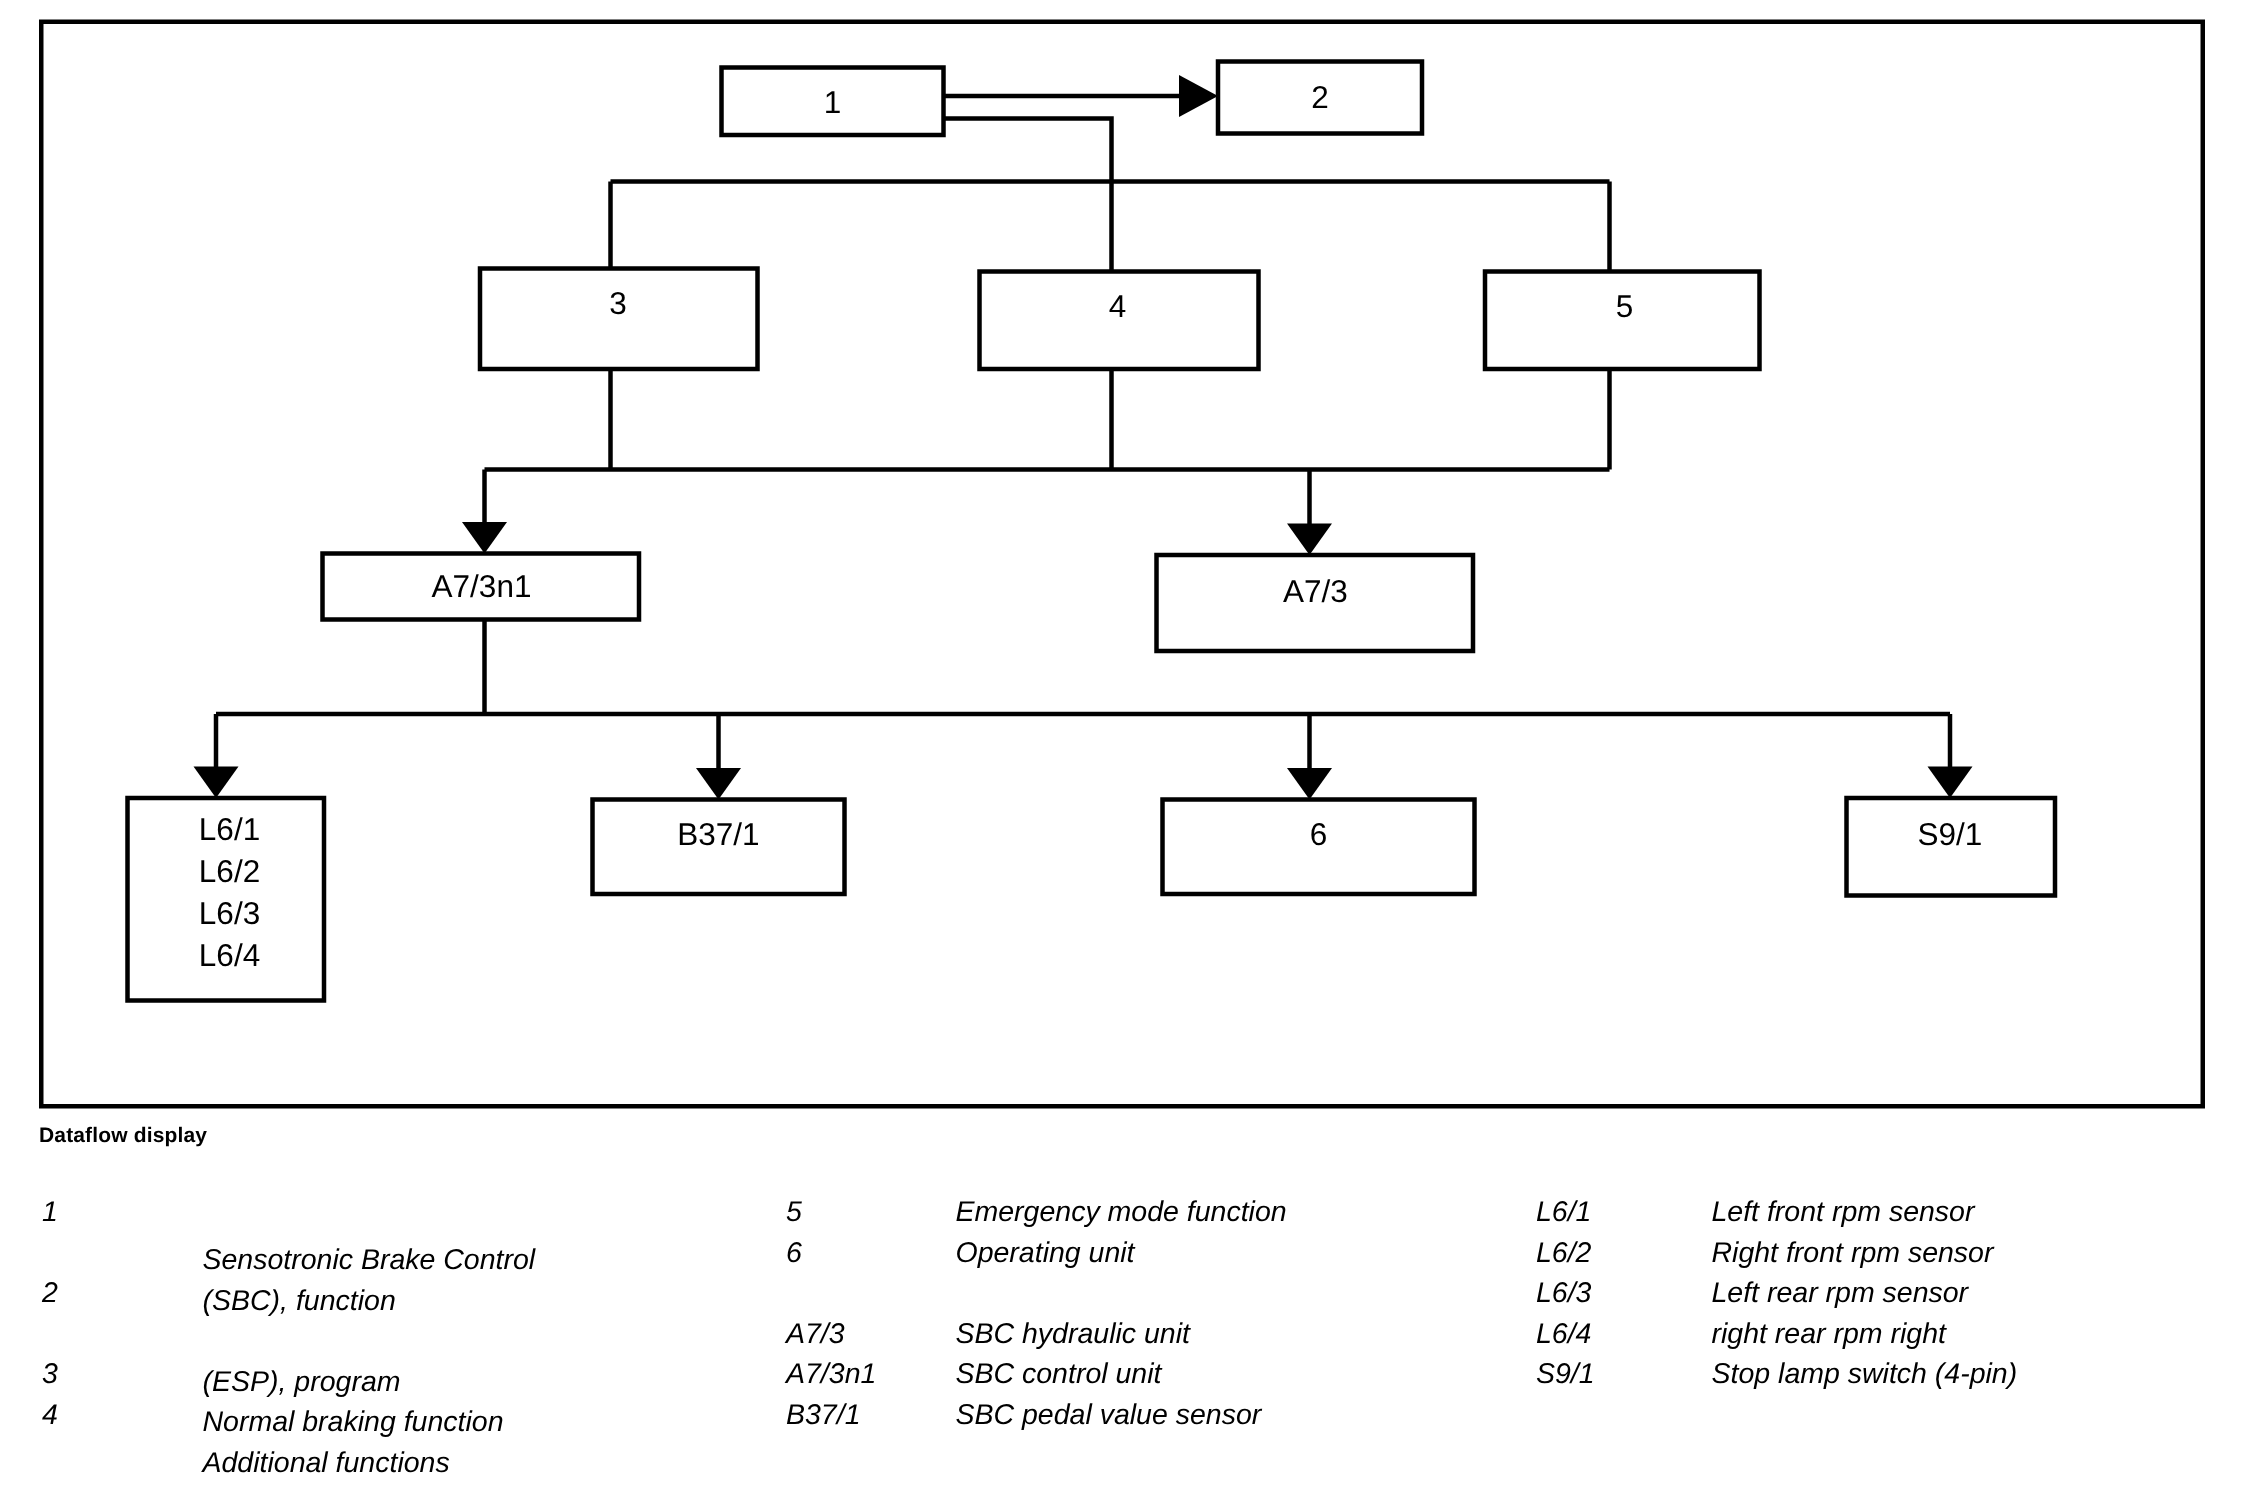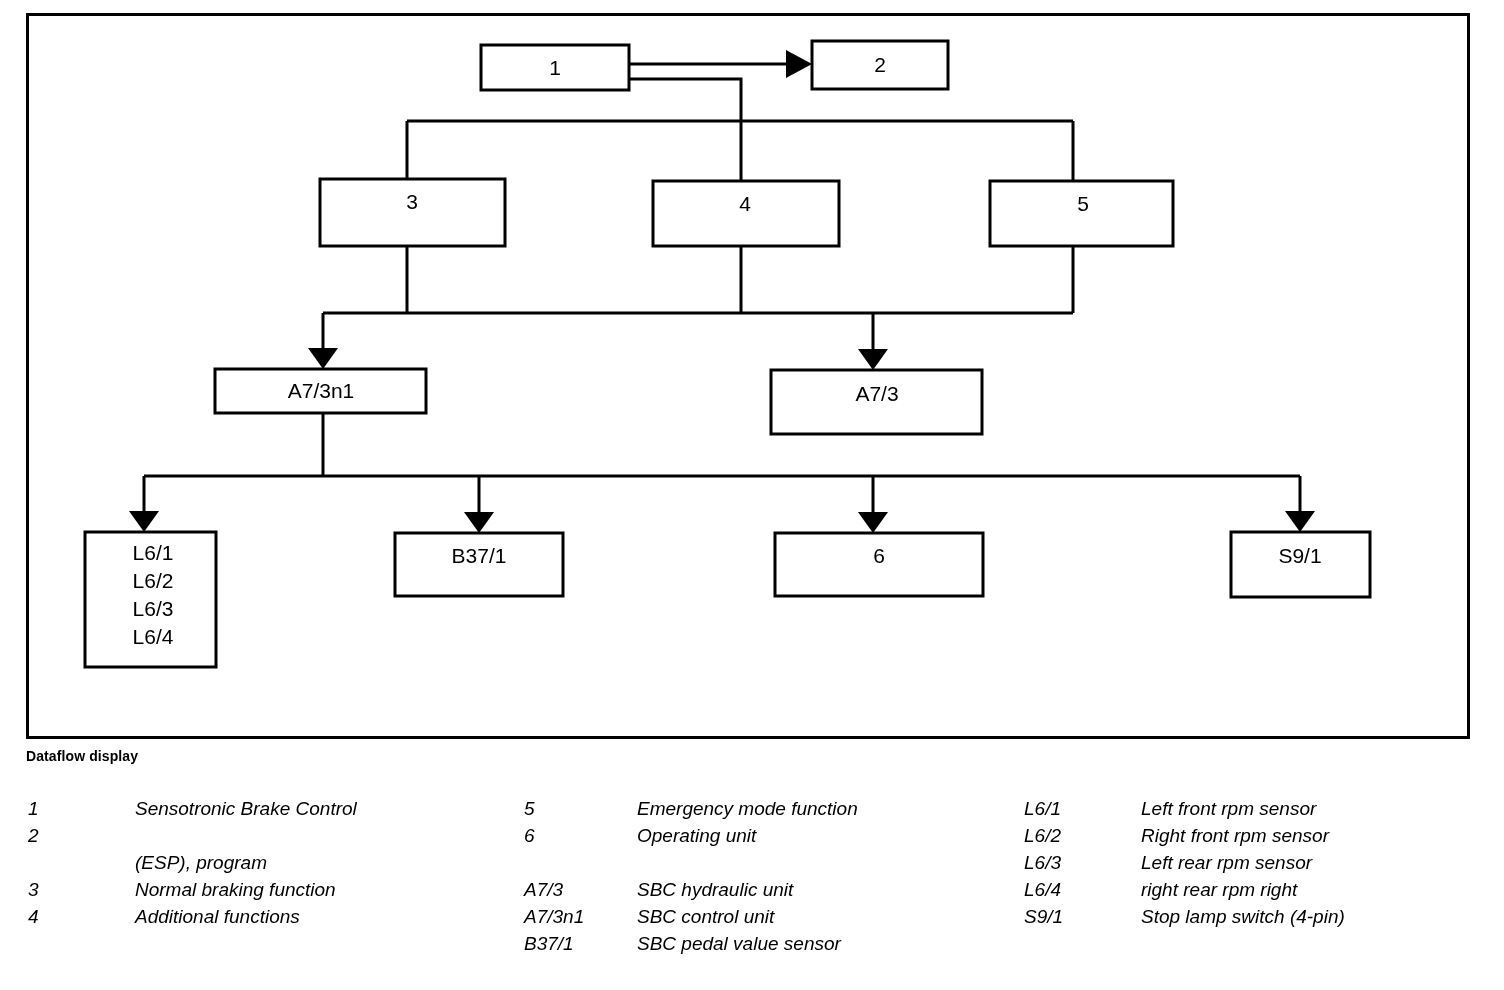--- a/index.html
+++ b/index.html
@@ -103,21 +103,21 @@
     color: #000000;
   }
   .legend-desc {
     position: absolute;
     top: 0;
     font-family: "Liberation Sans", sans-serif;
     font-style: italic;
     font-size: 19px;
     color: #000000;
   }
-  #legend-col-1 .legend-desc { left: 107px; }
+  #legend-col-1 .legend-desc { left: 107px; margin-top: 32px; }
   #legend-col-2 .legend-desc { left: 113px; }
   #legend-col-3 .legend-desc { left: 117px; text-align: right; }
 </style>
 </head>
 <body>
 
 <div id="page">
 
   <svg id="diagram-svg" viewBox="0 0 1504 750">
 
@@ -208,20 +208,24 @@
   <div id="caption">Dataflow display</div>
 
   <div id="legend">
 
     <div class="legend-col" id="legend-col-1">
       <div class="legend-row">
         <span class="legend-key">1</span>
         <span class="legend-desc">Sensotronic Brake Control</span>
       </div>
       <div class="legend-row">
+        <span class="legend-key"></span>
+        <span class="legend-desc">(SBC), function</span>
+      </div>
+      <div class="legend-row">
         <span class="legend-key">2</span>
       </div>
       <div class="legend-row">
         <span class="legend-key"></span>
         <span class="legend-desc">(ESP), program</span>
       </div>
       <div class="legend-row">
         <span class="legend-key">3</span>
         <span class="legend-desc">Normal braking function</span>
       </div>

